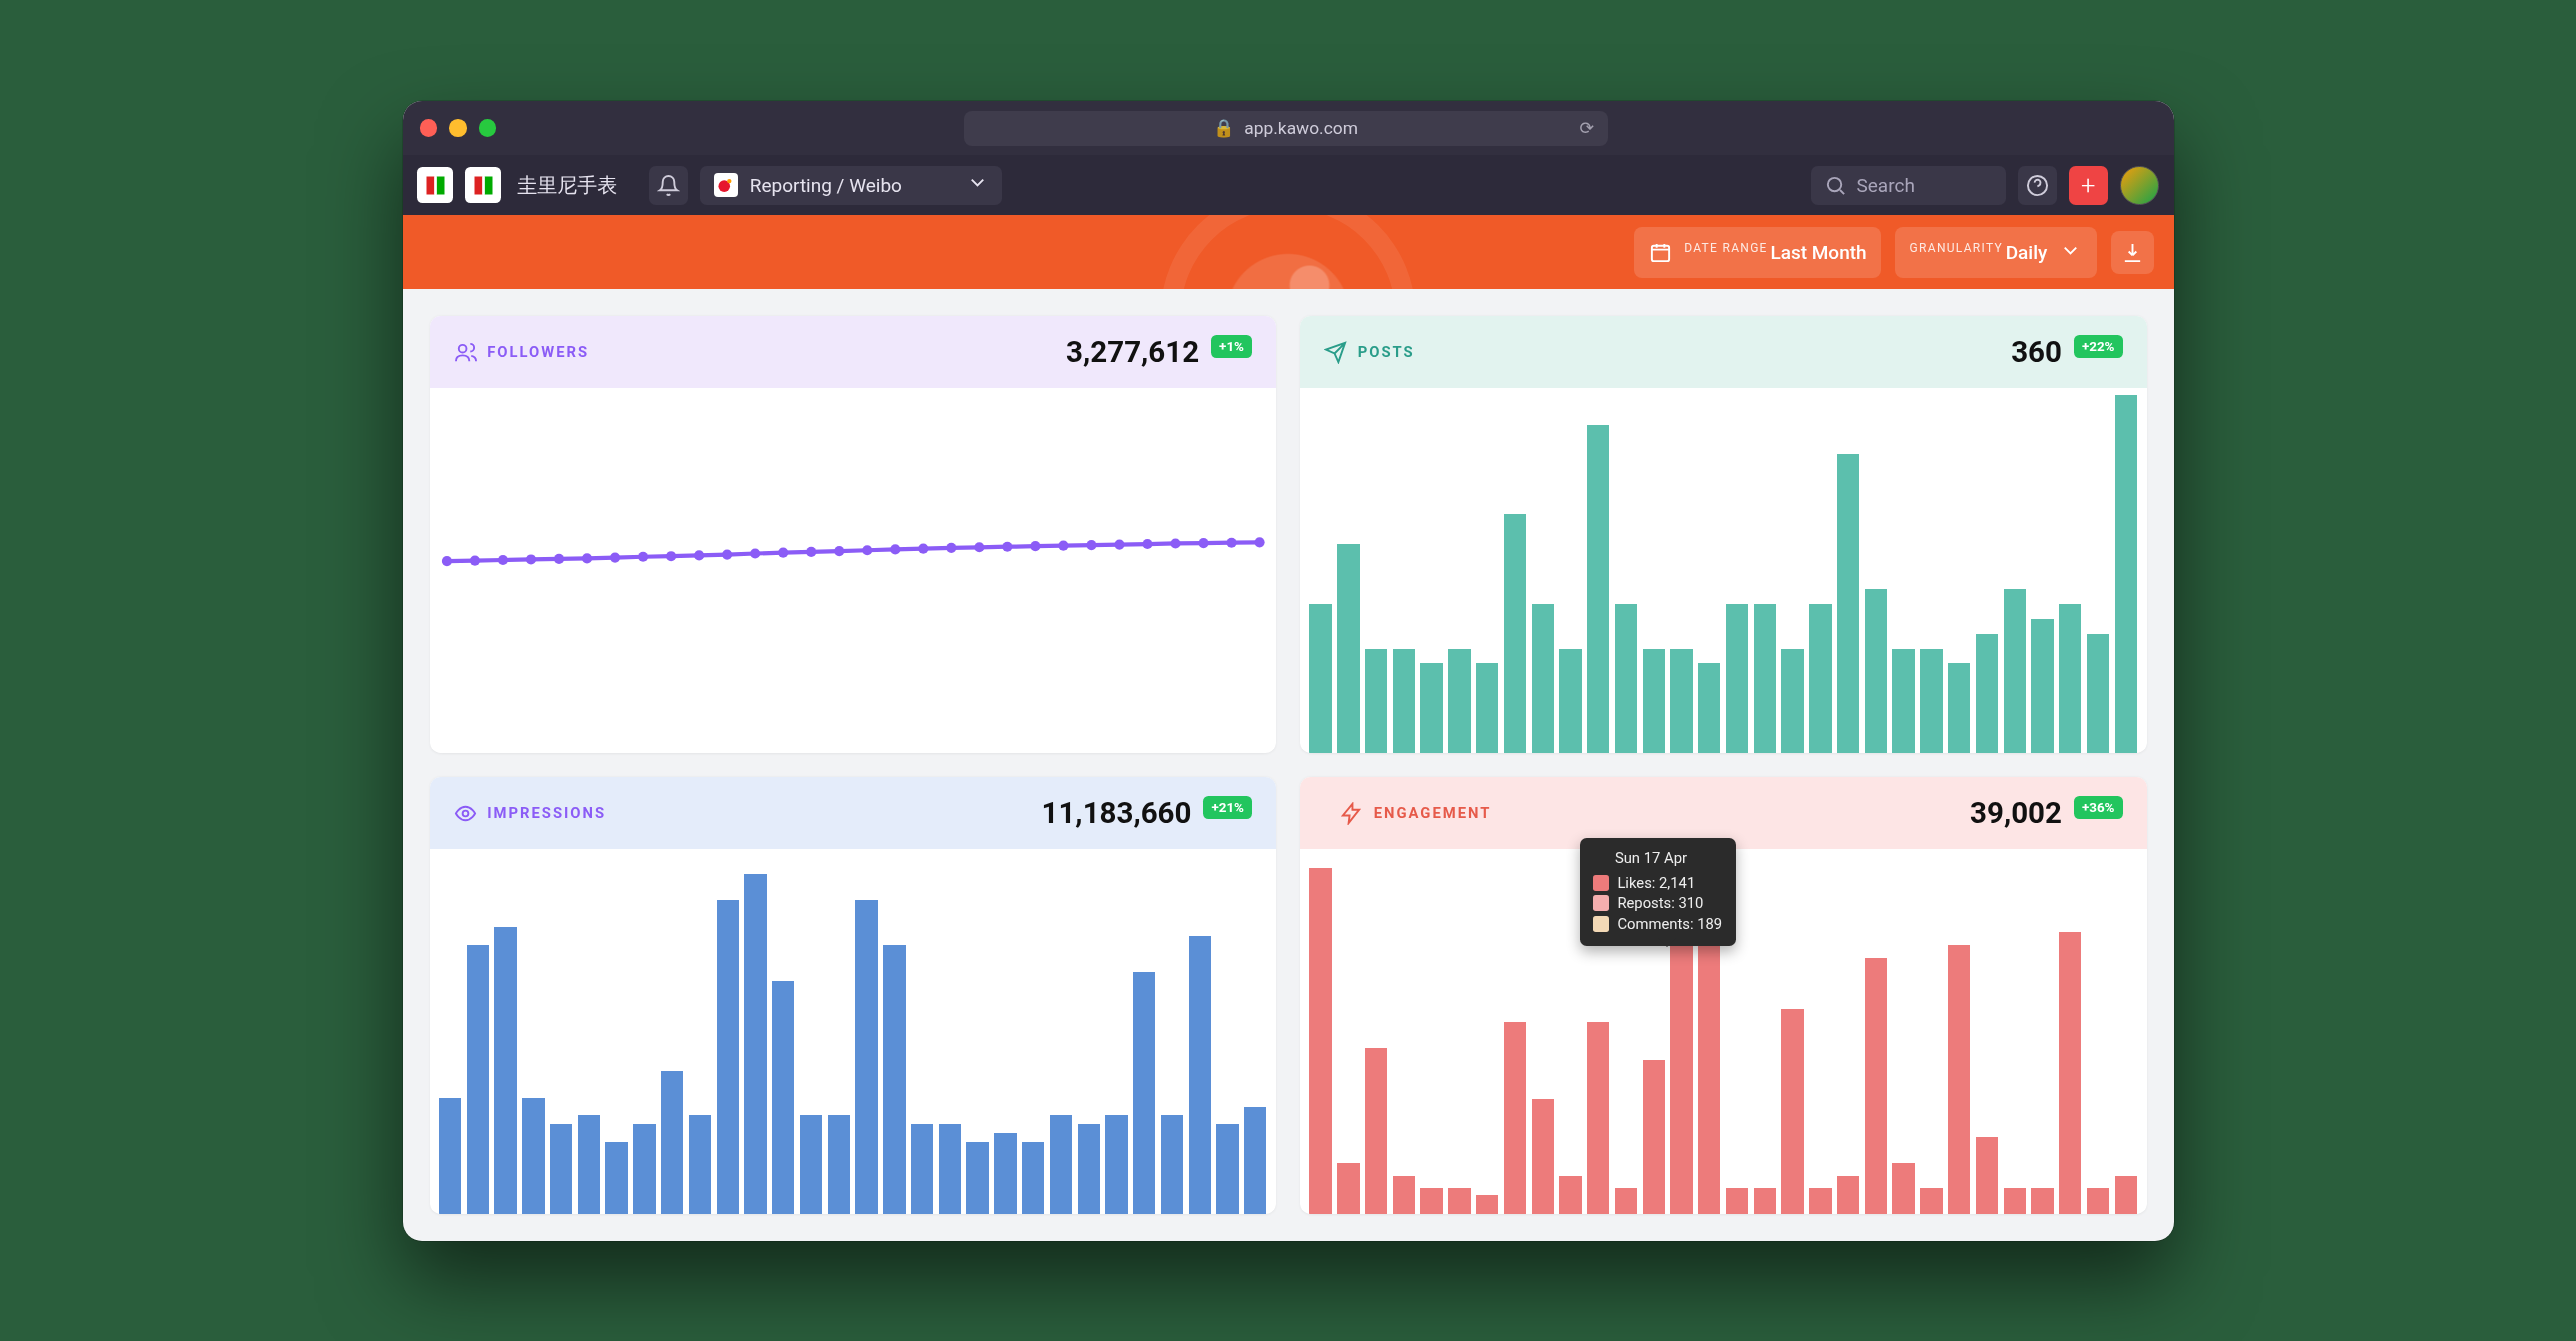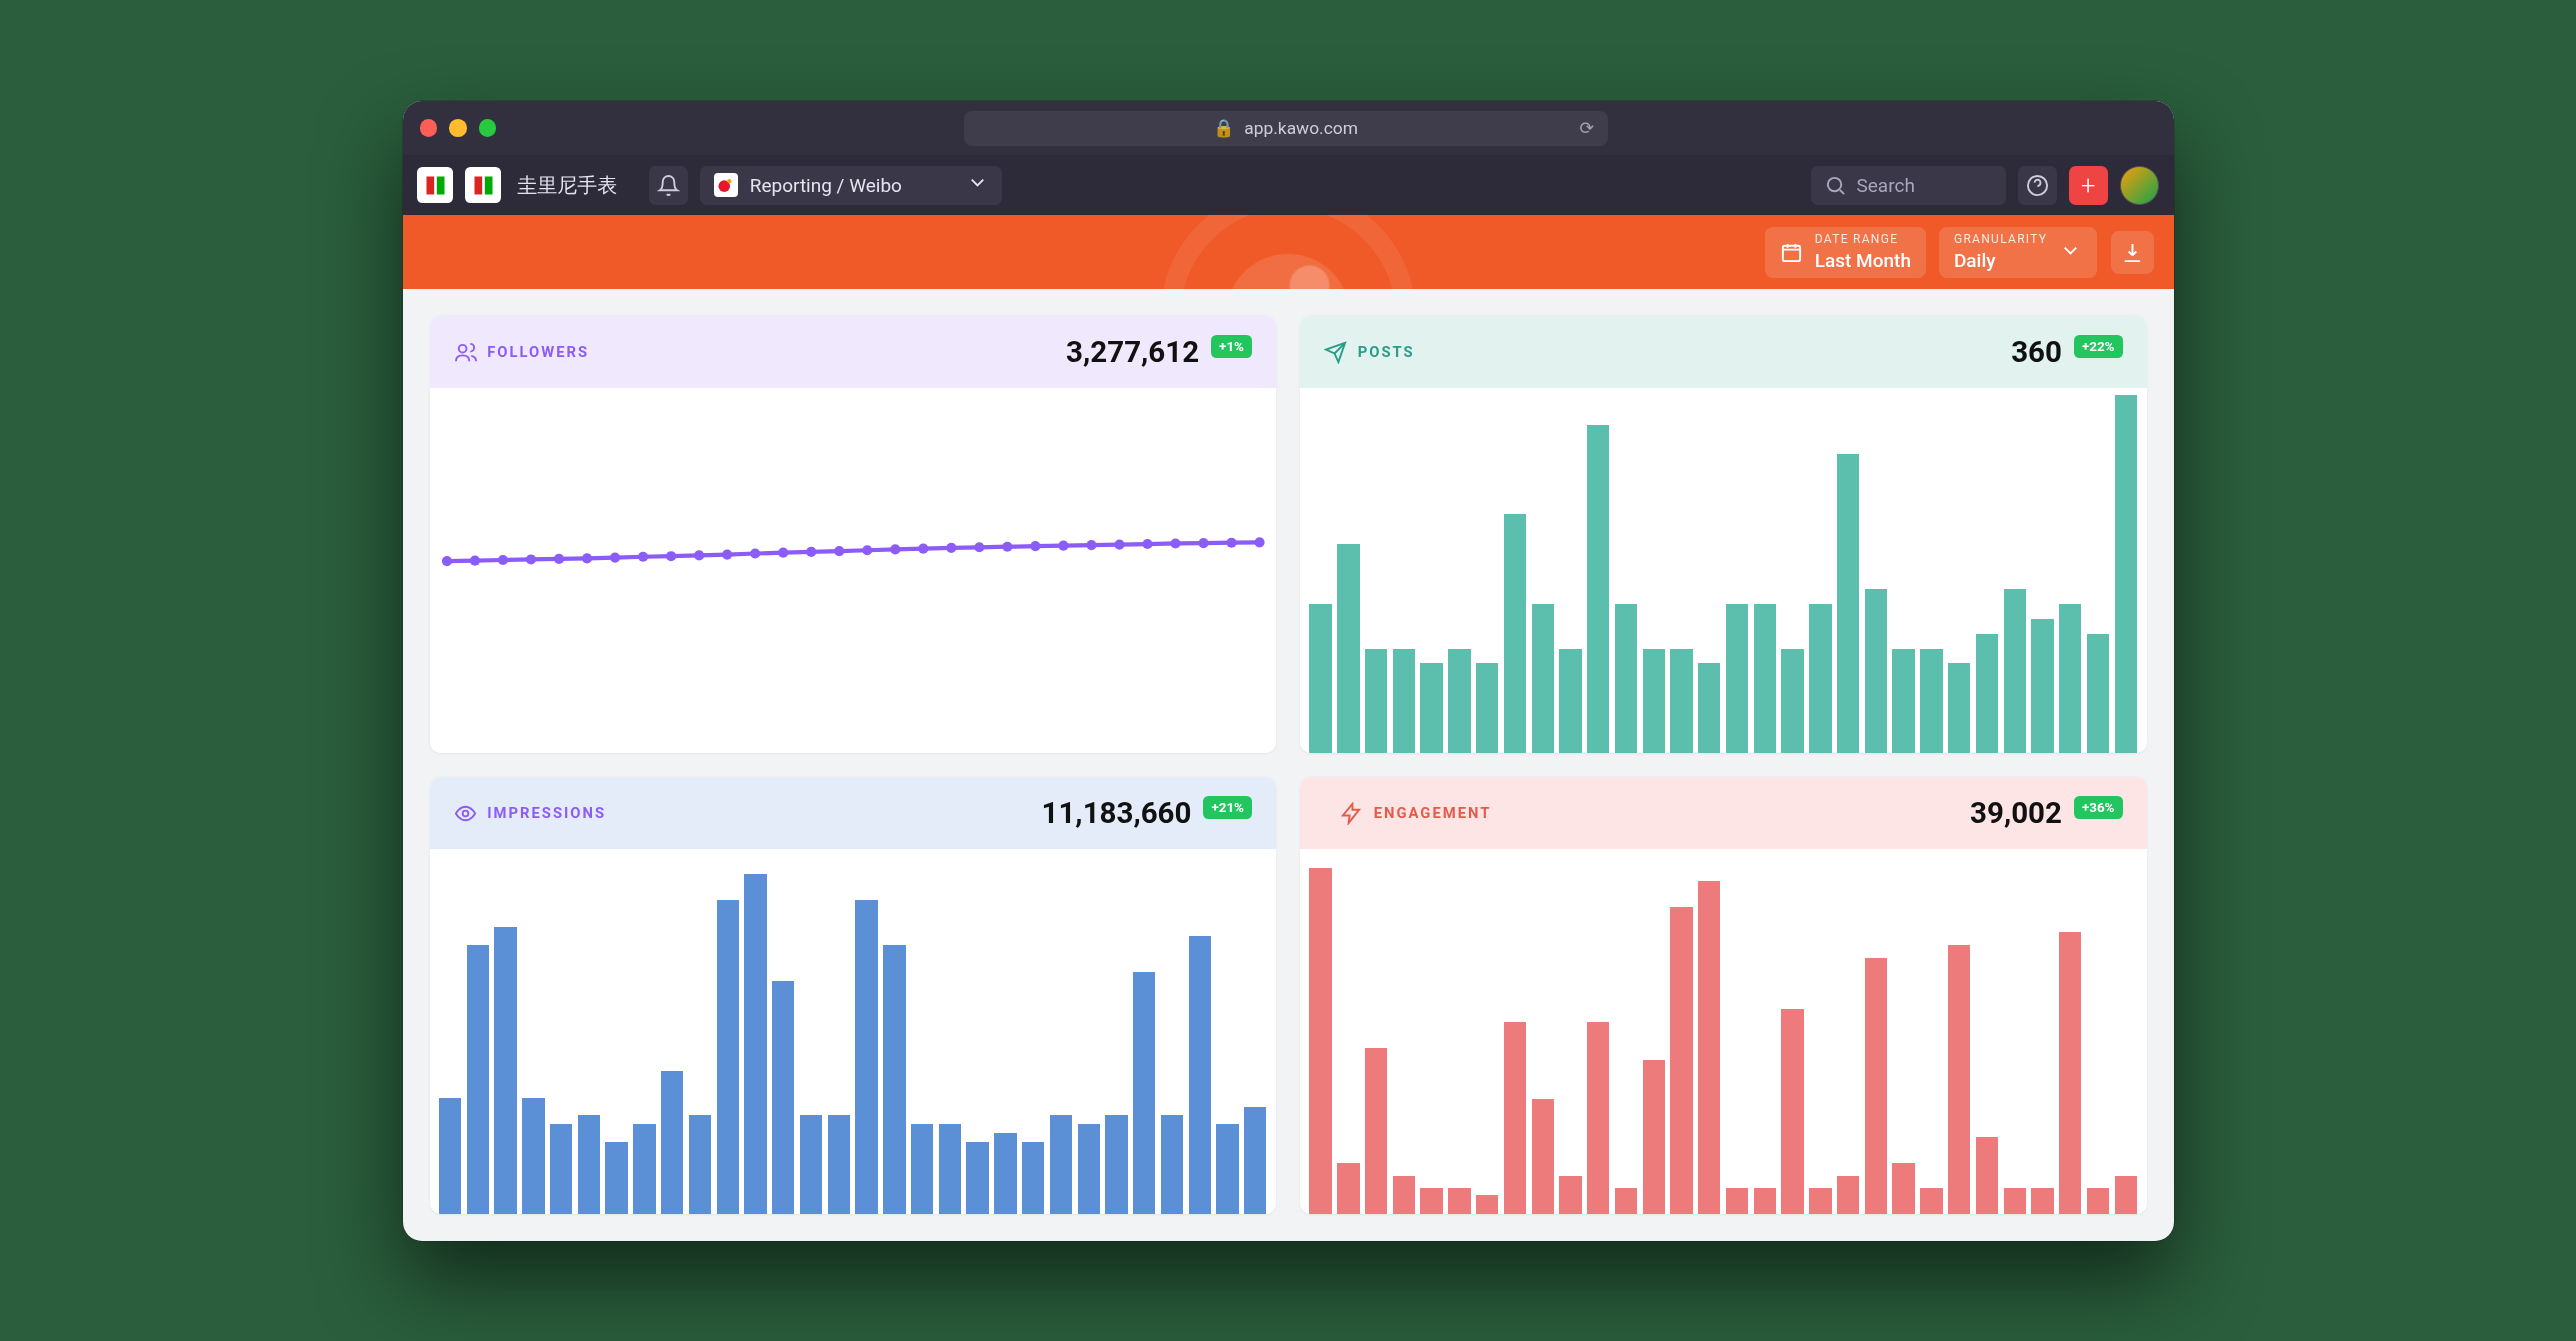--- a/index.html
+++ b/index.html
@@ -116,21 +116,21 @@
   content: ""; position: absolute; left: 50%; top: -27px; transform: translateX(-50%);
   width: 215px; height: 215px; border-radius: 50%;
   background: radial-gradient(circle at 50% 50%, rgba(255,255,255,0.12) 40%, rgba(255,255,255,0) 41%),
               radial-gradient(circle at 60% 36%, rgba(255,255,255,0.22) 10%, rgba(255,255,255,0) 11%);
   border: 20px solid rgba(255,255,255,0.08);
 }
 .filter-pill {
   background: rgba(255,255,255,0.15);
   height: 51px; border-radius: 8px; display: flex; align-items: center; padding: 0 14.8px; gap: 12px; color: #fff;
 }
-.filter-pill .col { display: flex; flex-direction: column; gap: 2.7px; }
+.filter-pill .col { display: flex; flex-direction: row; gap: 2.7px; }
 .filter-pill .lbl { font-size: 12px; letter-spacing: 1.3px; opacity: .85; }
 .filter-pill .val { font-size: 19px; font-weight: 500; }
 .filter-pill.gran { min-width: 154px; justify-content: space-between; }
 .dl-btn { width: 43px; height: 43px; border-radius: 8px; background: rgba(255,255,255,0.15); display: flex; align-items: center; justify-content: center; color: #fff; }
 
 .dash {
   flex: 1; padding: 27px; display: grid; grid-template-columns: 1fr 1fr; grid-template-rows: 1fr 1fr; gap: 24px;
   overflow: hidden;
 }
 .card {
@@ -476,18 +476,35 @@
             <div class="bar salmon" style="height: 14.2857%;"></div>
             <div class="bar salmon" style="height: 7.14286%;"></div>
             <div class="bar salmon" style="height: 75%;"></div>
             <div class="bar salmon" style="height: 21.4286%;"></div>
             <div class="bar salmon" style="height: 7.14286%;"></div>
             <div class="bar salmon" style="height: 7.14286%;"></div>
             <div class="bar salmon" style="height: 78.5714%;"></div>
             <div class="bar salmon" style="height: 7.14286%;"></div>
             <div class="bar salmon" style="height: 10.7143%;"></div>
           </div>
+        <div class="tooltip">
+          <div class="tt-date">Sun 17 Apr</div>
+          <div id="tt-rows">
+              <div class="tt-row">
+                <span class="sw" style="background: rgb(237, 123, 123);"></span>
+                <span>Likes: 2,141</span>
+              </div>
+              <div class="tt-row">
+                <span class="sw" style="background: rgb(244, 174, 174);"></span>
+                <span>Reposts: 310</span>
+              </div>
+              <div class="tt-row">
+                <span class="sw" style="background: rgb(243, 217, 182);"></span>
+                <span>Comments: 189</span>
+              </div>
+            </div>
+        </div>
       </div>
     </div>
 
   </div>
 </div>
 
 
 </body></html>

